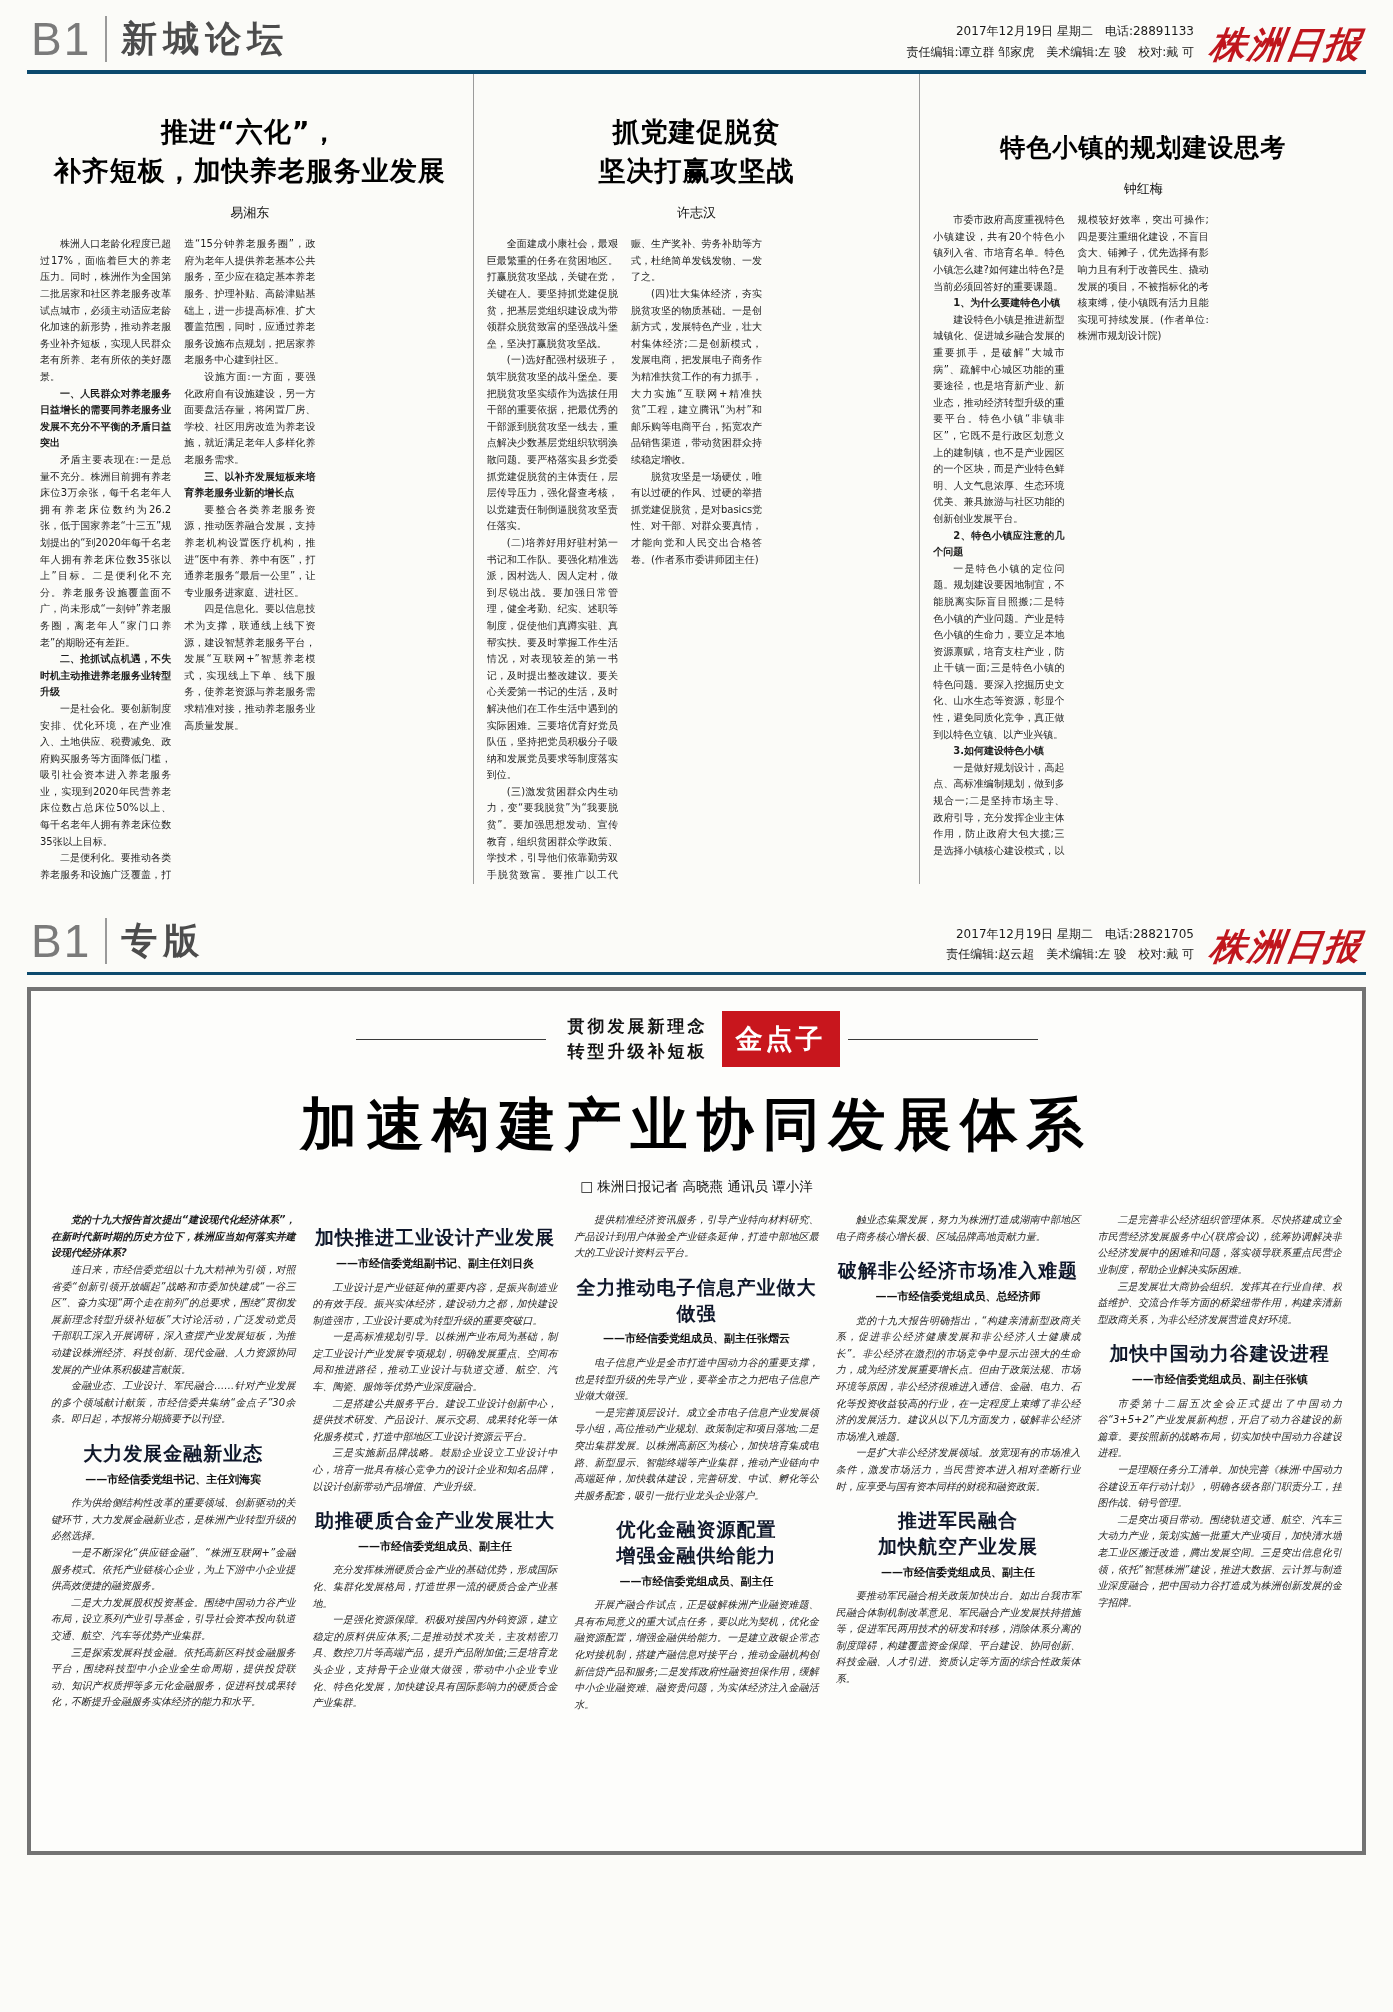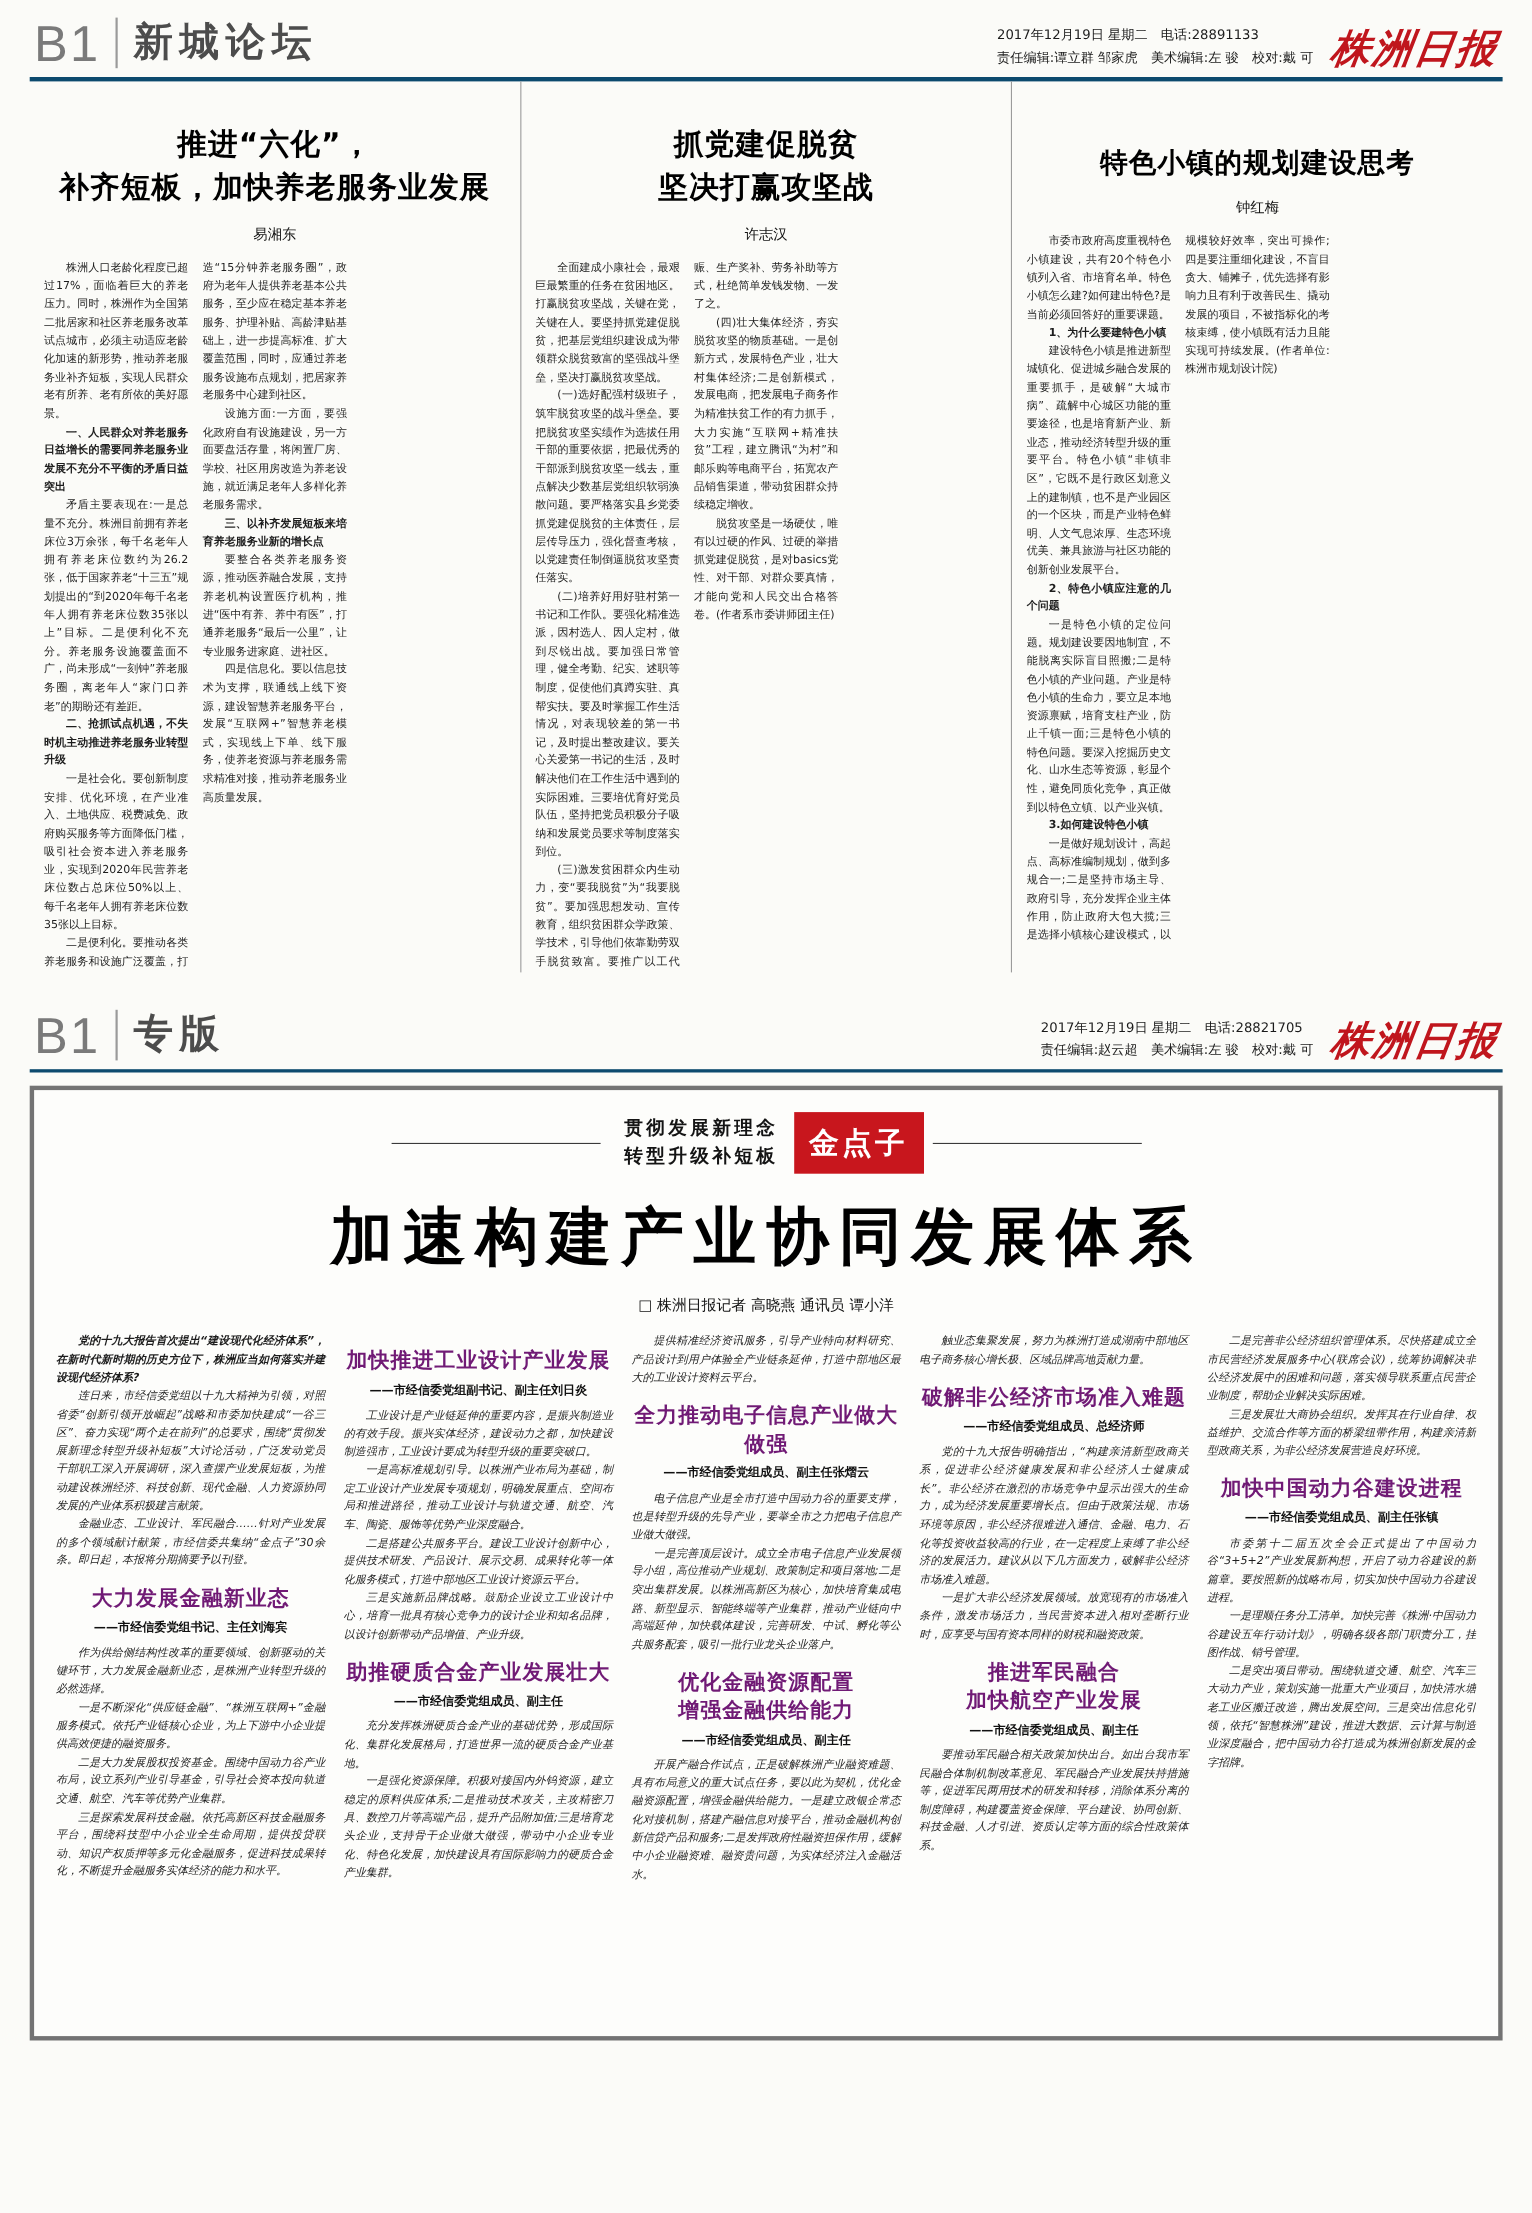--- a/index.html
+++ b/index.html
@@ -24,21 +24,21 @@
   .band-pageno {
     font-family:"Liberation Sans", sans-serif;
     font-size:46px; color:#7a7a7a; letter-spacing:2px; line-height:1;
   }
   .band-divider { width:2px; height:46px; background:#9a9a9a; margin:0 14px; }
   .band-section {
     font-size:36px; font-weight:bold; color:#4c4c4c;
     letter-spacing:6px; line-height:1;
   }
   .band-right { display:flex; align-items:flex-end; gap:16px; }
-  .band-meta { text-align:left; font-size:12px; color:#1a1a1a; line-height:1.7; }
+  .band-meta { text-align:right; font-size:12px; color:#1a1a1a; line-height:1.7; }
   .masthead {
     font-family:"DejaVu Serif", serif;
     font-style:italic; font-weight:bold;
     font-size:36px; color:#c0161d; line-height:1;
     transform:skewX(-8deg);
     letter-spacing:2px;
     white-space:nowrap;
   }
 
   
@@ -82,21 +82,21 @@
     text-align:center; font-size:57px; font-weight:bold;
     letter-spacing:9px; margin:20px 0 14px; color:#000000;
   }
   .special-byline { text-align:center; font-size:13.5px; margin-bottom:16px; color:#111; }
   .cols { display:flex; gap:17px; height:648px; overflow:hidden; }
   .col { flex:1 1 0; min-width:0; font-size:10px; line-height:16.6px; text-align:justify; }
   .col p { text-indent:2em;font-style:italic; }
   .col p.b { font-weight:bold; }
   .col .h2 {
     font-size:19px; font-weight:bold; text-align:center;
-    line-height:1.35; margin:13px 0 5px; letter-spacing:1px; text-indent:0; color:#701a75;
+    line-height:1.35; margin:13px 0 5px; letter-spacing:1px; text-indent:0; color:#0f172a;
   }
   .col .sub-byline {
     font-size:11px; font-weight:bold; text-align:center;
     margin-bottom:7px; text-indent:0; color:#101010;
   }
 </style>
 </head>
 <body>
 
 <div class="page">

